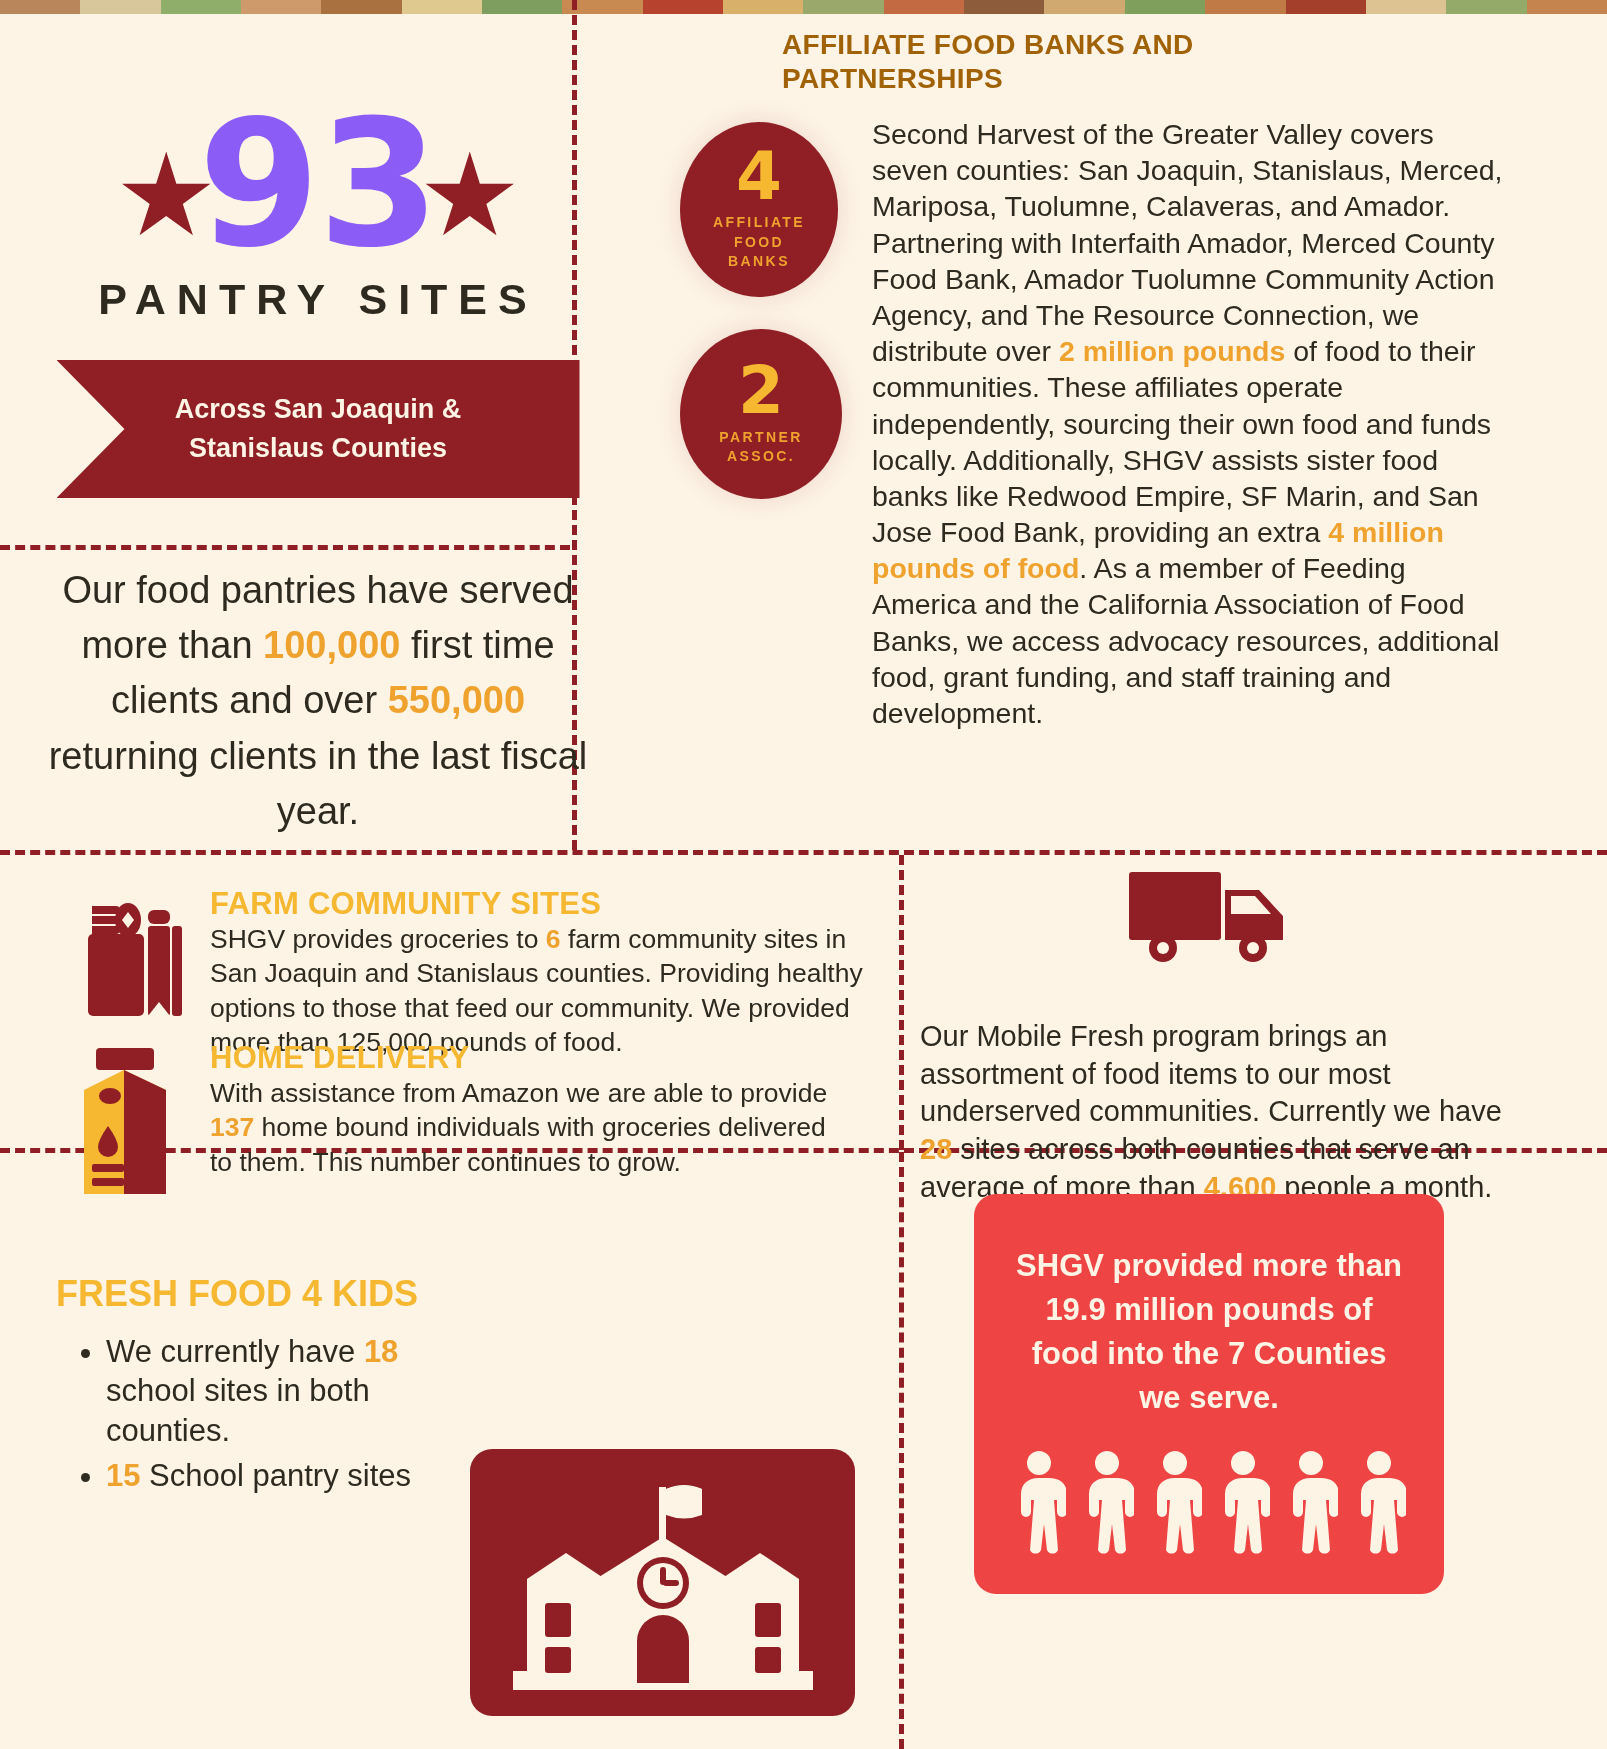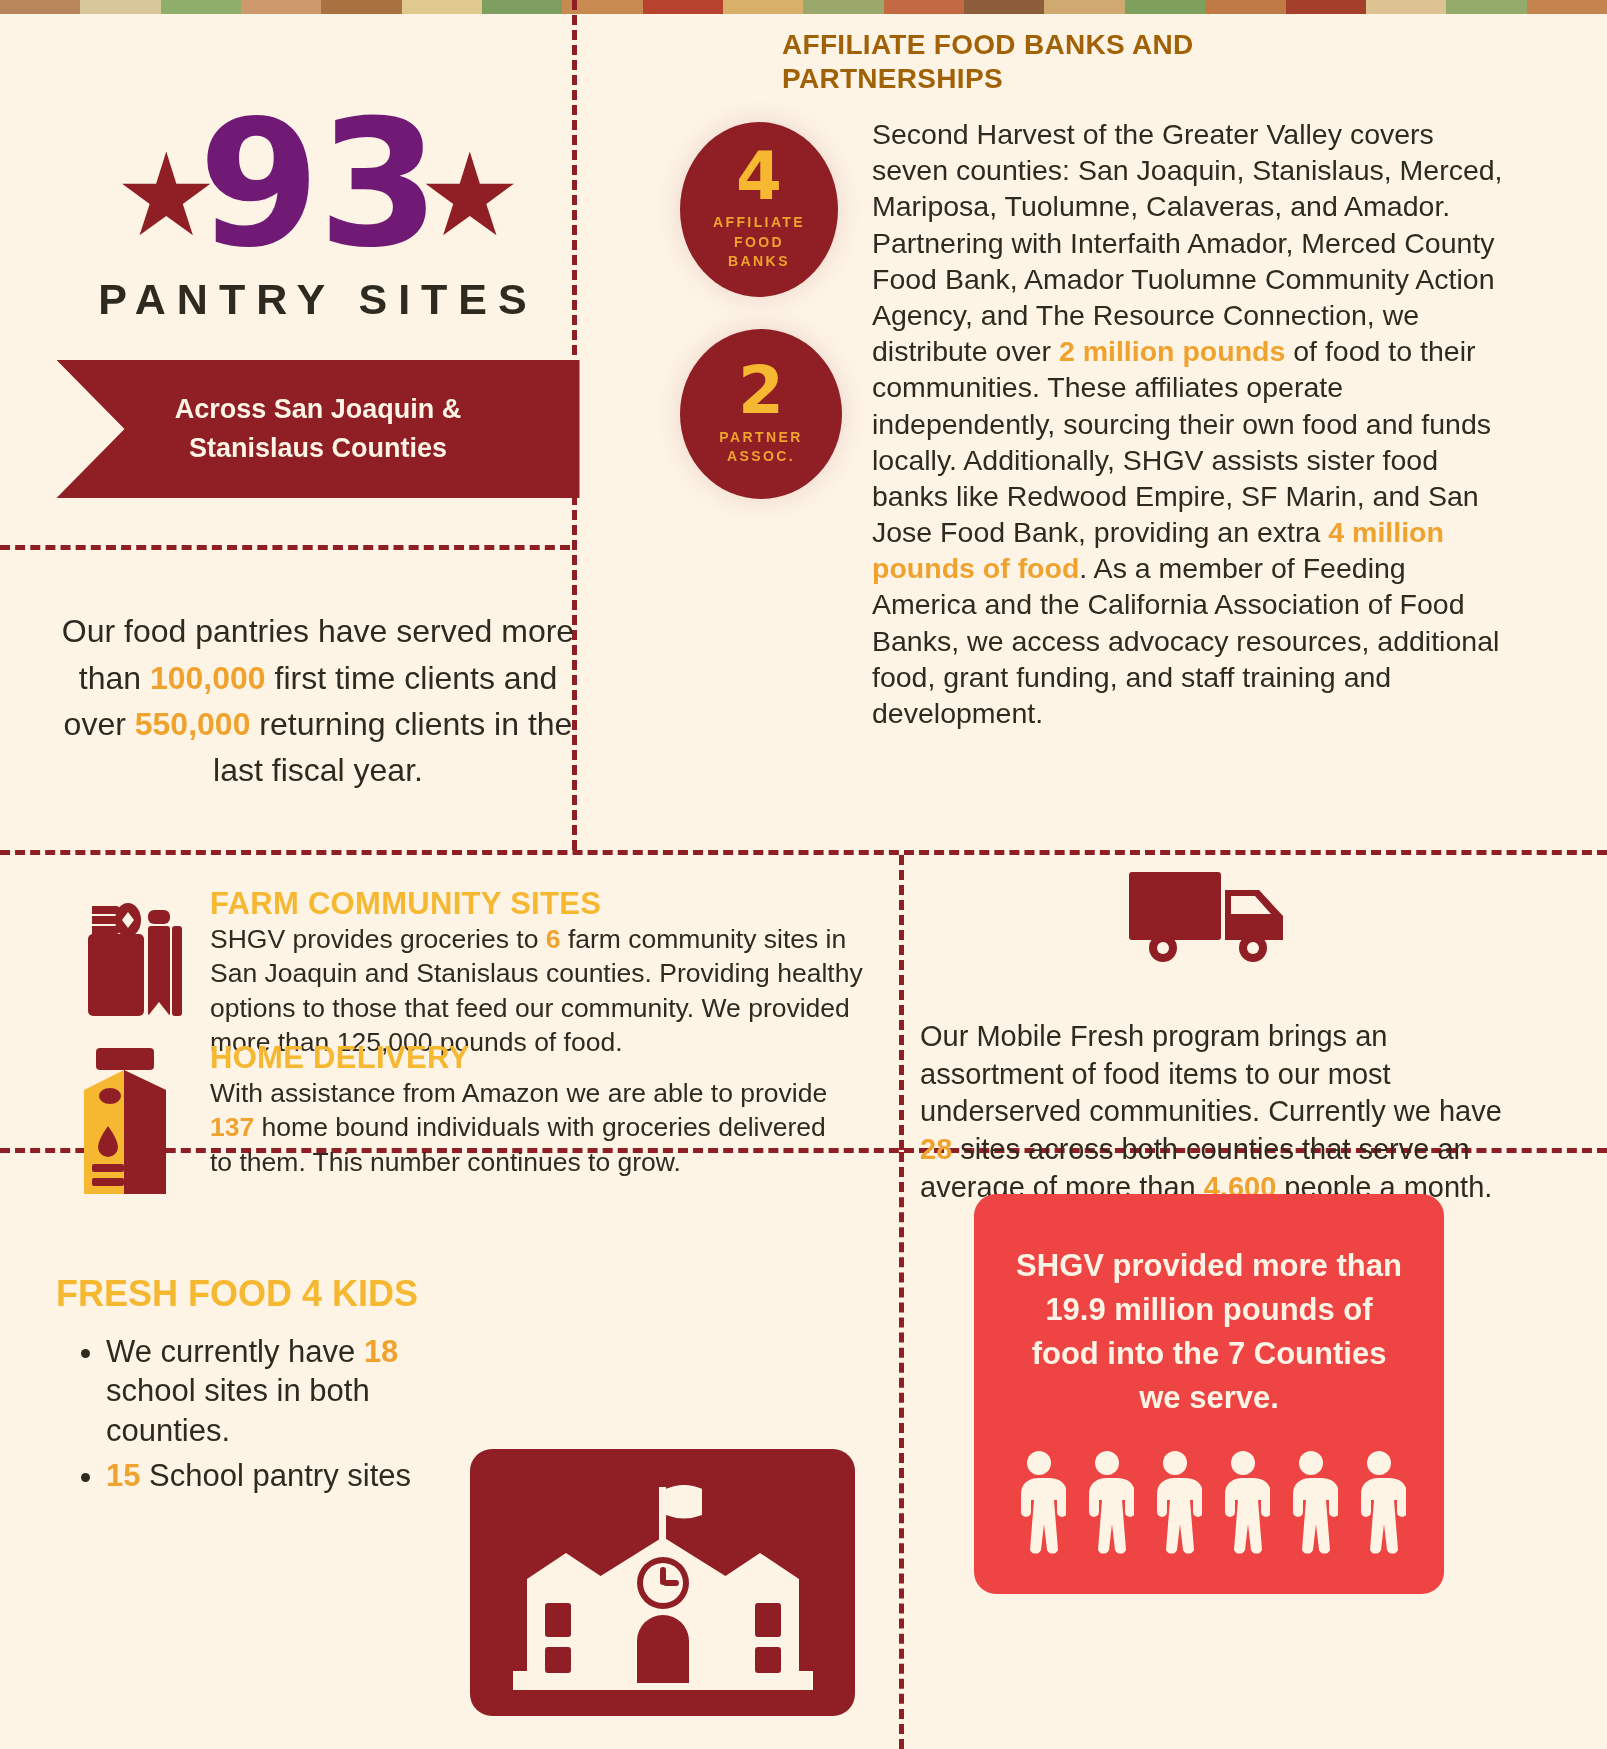--- a/index.html
+++ b/index.html
@@ -49,21 +49,21 @@
   .star {
     width: 92px; height: 92px;
     background: #8f1f25;
     clip-path: polygon(50% 0%, 61% 35%, 98% 35%, 68% 57%, 79% 91%, 50% 70%, 21% 91%, 32% 57%, 2% 35%, 39% 35%);
   }
   .star.left  { margin-right: -14px; margin-top: 26px; }
   .star.right { margin-left: -14px;  margin-top: 26px; }
   .bignum {
     font-size: 175px;
     font-weight: bold;
-    color: #701a75;
+    color: #8b5cf6;
     letter-spacing: -2px;
     line-height: 0.92;
     font-family: "DejaVu Sans", sans-serif;
   }
   .pantry-sites {
     margin-top: 10px;
     font-size: 43px;
     font-weight: bold;
     letter-spacing: 11px;
     color: #2e2a20;
@@ -83,21 +83,21 @@
   }
 
   
   .panel-stat {
     position: absolute; left: 0; top: 556px;
     width: 636px; height: 290px;
     display: flex; align-items: center; justify-content: center;
     padding: 0 45px;
   }
   .stat-text {
-    font-size: 32px; line-height: 1.45; color: #2e2a20;
+    font-size: 38px; line-height: 1.45; color: #2e2a20;
     text-align: center;
   }
   .hl { color: #f0a22e; font-weight: bold; }
 
   
   .panel-aff { position: absolute; left: 650px; top: 14px; width: 957px; height: 832px; }
   .aff-title {
     position: absolute; left: 110px; top: 14px; width: 640px;
     font-size: 28px; font-weight: bold; color: #a16207;
     line-height: 1.2; letter-spacing: .3px; margin-left: 22px;

